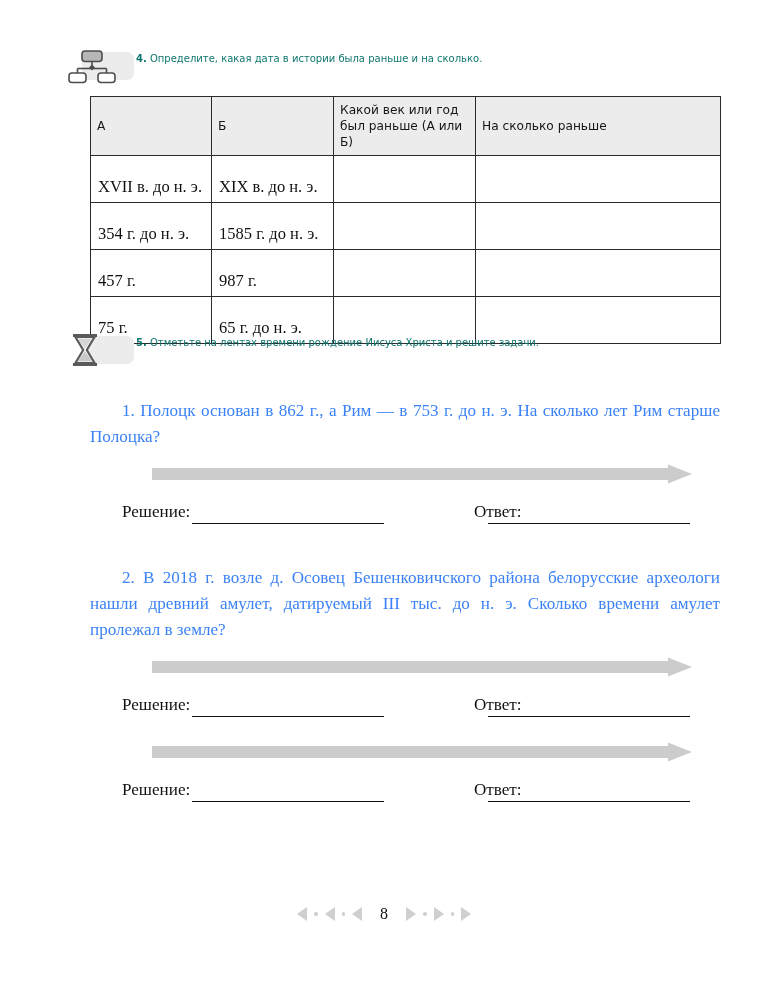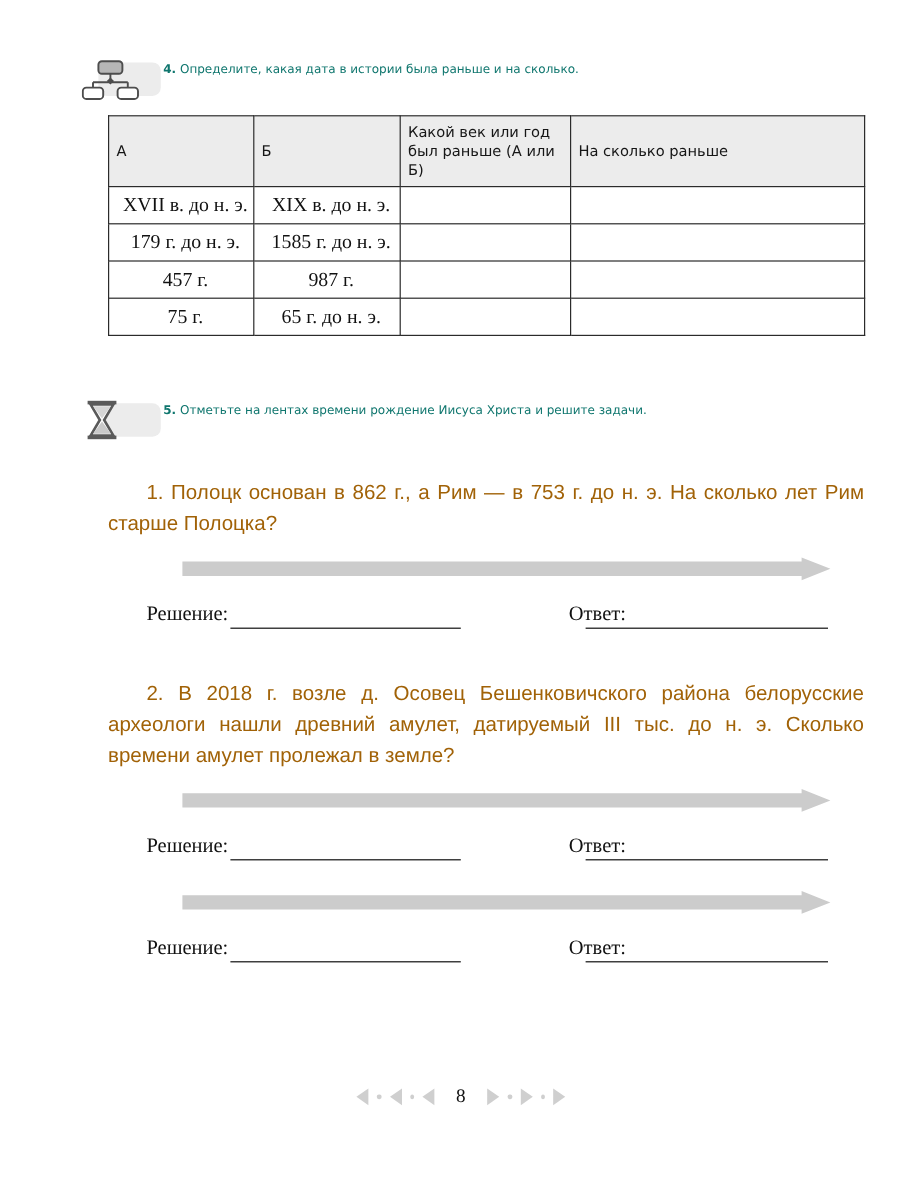--- a/index.html
+++ b/index.html
@@ -86,43 +86,42 @@
     vertical-align: middle;
     text-align: left;
     color: #161616;
     padding: 0 6px;
   }
   .dates-table tbody td {
     height: 30px;
     font-family: "Liberation Serif", serif;
     font-size: 16.5px;
     vertical-align: middle;
-    padding: 0 0 0 7px;
+    padding: 16px 0 0 7px;
     color: #111;
     background: #ffffff;
-    text-align: center;
   }
   .col-a  { width: 121px; }
   .col-b  { width: 122px; }
   .col-c  { width: 142px; }
   .col-d  { width: 245px; }
 
   
   .problem {
     position: absolute;
     left: 90px;
     width: 630px;
   }
   .problem .ptext {
-    font-family: Liberation Sans, sans-serif;
+    font-family: Liberation Serif, serif;
     font-size: 17.1px;
     line-height: 26px;
     text-align: justify;
     text-indent: 32px;
-    color: #a16207;
+    color: #3b82f6;
     margin: 0;
   }
 
   .timeline {
     position: relative;
     height: 20px;
   }
   .timeline svg { display: block; }
 
   .answer-line {
@@ -217,21 +216,21 @@
       </tr>
     </thead>
     <tbody>
       <tr>
         <td>XVII в. до н. э.</td>
         <td>XIX в. до н. э.</td>
         <td></td>
         <td></td>
       </tr>
       <tr>
-        <td>179 г. до н. э.</td>
+        <td>354 г. до н. э.</td>
         <td>1585 г. до н. э.</td>
         <td></td>
         <td></td>
       </tr>
       <tr>
         <td>457 г.</td>
         <td>987 г.</td>
         <td></td>
         <td></td>
       </tr>

